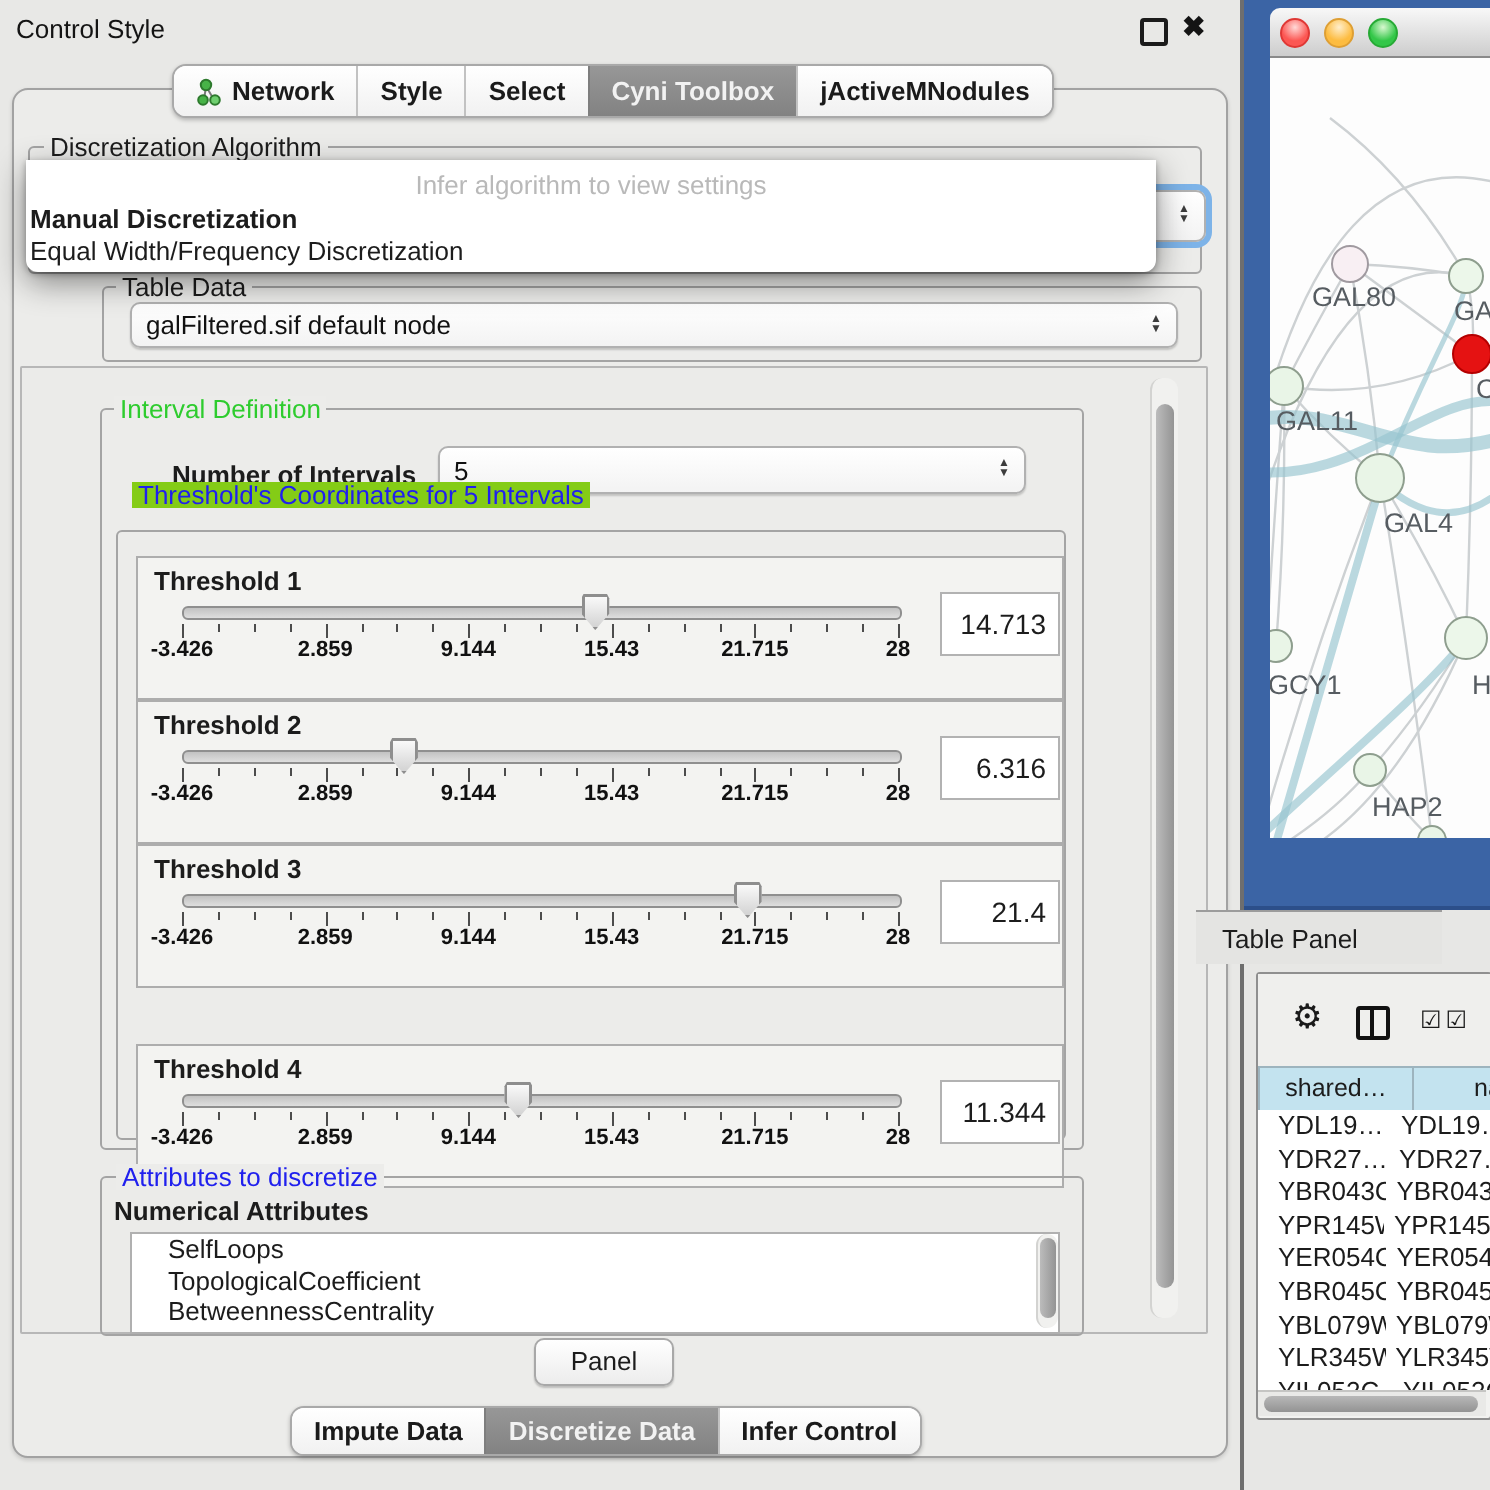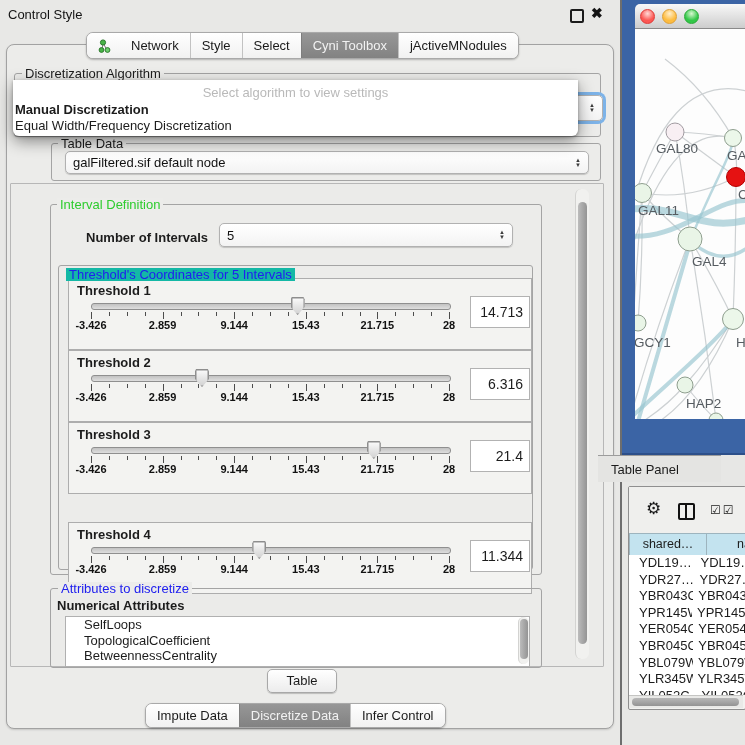--- a/index.html
+++ b/index.html
@@ -10,22 +10,22 @@
   #control-panel{position:absolute;left:0;top:0;width:620px;height:745px;background:#e8e8e6;}
   #cp-titlebar{position:absolute;left:0;top:0;width:620px;height:28px;background:#e8e8e6;}
   #cp-title{position:absolute;left:8px;top:7px;font-size:13px;color:#141414;}
   .win-float{position:absolute;top:9px;width:10px;height:10px;border:2px solid #1b1b1b;border-radius:2px;}
   .win-close{position:absolute;top:5px;font-size:14px;font-weight:bold;color:#141414;}
   #cp-main{position:absolute;left:6px;top:44px;width:606px;height:683px;background:#ececea;
            border:1px solid #a2a2a2;border-radius:8px;box-shadow:0 1px 2px rgba(0,0,0,.15);}
   
   .seg-bar{position:absolute;display:flex;background:#fdfdfd;border:1px solid #a9a9a9;border-radius:7px;
            overflow:hidden;box-shadow:0 1px 2px rgba(0,0,0,.25);z-index:20;}
-  .seg{display:flex;align-items:center;gap:20px;padding:0 11px;font-size:13px;color:#1a1a1a;
-       background:linear-gradient(#ffffff,#f1f1f1);cursor:default;white-space:nowrap;}
+  .seg{display:flex;align-items:center;gap:5px;padding:0 11px;font-size:13px;color:#1a1a1a;
+       background:linear-gradient(#ffffff,#f1f1f1);cursor:default;white-space:nowrap;font-weight:bold;}
   .seg + .seg{border-left:1px solid #c2c2c2;}
   .seg.sel{background:linear-gradient(#979797,#828282);color:#f2f2f2;border-left:1px solid #7e7e7e;}
   
   .groupbox{position:absolute;border:1px solid #a4a4a4;border-radius:3px;}
   .legend{position:absolute;font-size:13px;line-height:13px;background:#ececea;padding:0 3px;white-space:nowrap;z-index:3;}
   .legend.green{color:#2ecc2e;}
   .legend.blue{color:#2020ee;}
   .legend.black{color:#1c1c1c;}
   
   .mac-combo{position:absolute;display:flex;align-items:center;background:linear-gradient(#ffffff,#f3f3f3);
@@ -141,39 +141,39 @@
 
     <div class="groupbox" style="left:44px;top:98px;width:548px;height:36px;"></div>
     <span class="legend black" style="left:51px;top:92px;">Table Data</span>
     <div class="mac-combo" style="left:58px;top:106px;width:508px;height:21px;">
       <span>galFiltered.sif default node</span>
       <span class="spinner">▲<br>▼</span>
     </div>
   </div>
 
   <div id="algo-popup">
-    <div class="hint">Select algorithm to view settings</div>
+    <div class="hint">Infer algorithm to view settings</div>
     <div id="popup-options">
         <div class="popup-opt" style="top: 22px; font-weight: bold;">Manual Discretization</div>
         <div class="popup-opt" style="top: 38px; font-weight: normal; text-align: right;">Equal Width/Frequency Discretization</div>
       </div>
   </div>
 
   <div id="scroll-pane"></div>
 
   <div class="groupbox" style="left:50px;top:204px;width:490px;height:369px;background:#ececea;"></div>
   <span class="legend green" style="left:57px;top:198px;">Interval Definition</span>
   <span class="abs" style="left:86px;top:230px;font-size:13px;font-weight:bold;">Number of Intervals</span>
   <div class="mac-combo" style="left:219px;top:223px;width:278px;height:22px;">
     <span>5</span>
     <span class="spinner">▲<br>▼</span>
   </div>
 
   <div class="groupbox" style="left:58px;top:265px;width:473px;height:303px;"></div>
-  <span class="legend blue" style="left:66px;top:268px;background:#14b8a6;">Threshold's Coordinates for 5 Intervals</span>
+  <span class="legend blue" style="left:66px;top:241px;background:#84cc16;">Threshold's Coordinates for 5 Intervals</span>
   <div id="thr-container">
       <div class="thr-panel" style="top: 278px;">
         <div class="thr-label">Threshold 1</div>
         <div class="thr-track"></div>
         <div class="thr-thumb" style="left: 221.637px;"></div>
         <div class="tick" style="left: 22px; top: 33px; height: 7px;"></div>
         <div class="tick" style="left: 39.9px; top: 33px; height: 4px;"></div>
         <div class="tick" style="left: 57.8px; top: 33px; height: 4px;"></div>
         <div class="tick" style="left: 75.7px; top: 33px; height: 4px;"></div>
         <div class="tick" style="left: 93.6px; top: 33px; height: 7px;"></div>
@@ -311,21 +311,21 @@
       <div class="attr-item">BetweennessCentrality</div>
     </div>
   <div class="vscroll-track" style="left:518px;top:617px;width:10px;height:47px;">
     <div class="vscroll-thumb" style="left:1px;top:2px;width:8px;height:40px;"></div>
   </div>
 
   <div class="vscroll-track" style="left:575px;top:189px;width:13px;height:470px;">
     <div class="vscroll-thumb" style="left:2px;top:13px;width:9px;height:442px;"></div>
   </div>
 
-  <div id="apply-btn">Table</div>
+  <div id="apply-btn">Panel</div>
 
   <div class="seg-bar" id="bottom-tabs" style="left:145px;top:703px;height:23px;">
       <div class="seg">
         <span>Impute Data</span>
       </div>
       <div class="seg sel">
         <span>Discretize Data</span>
       </div>
       <div class="seg">
         <span>Infer Control</span>

